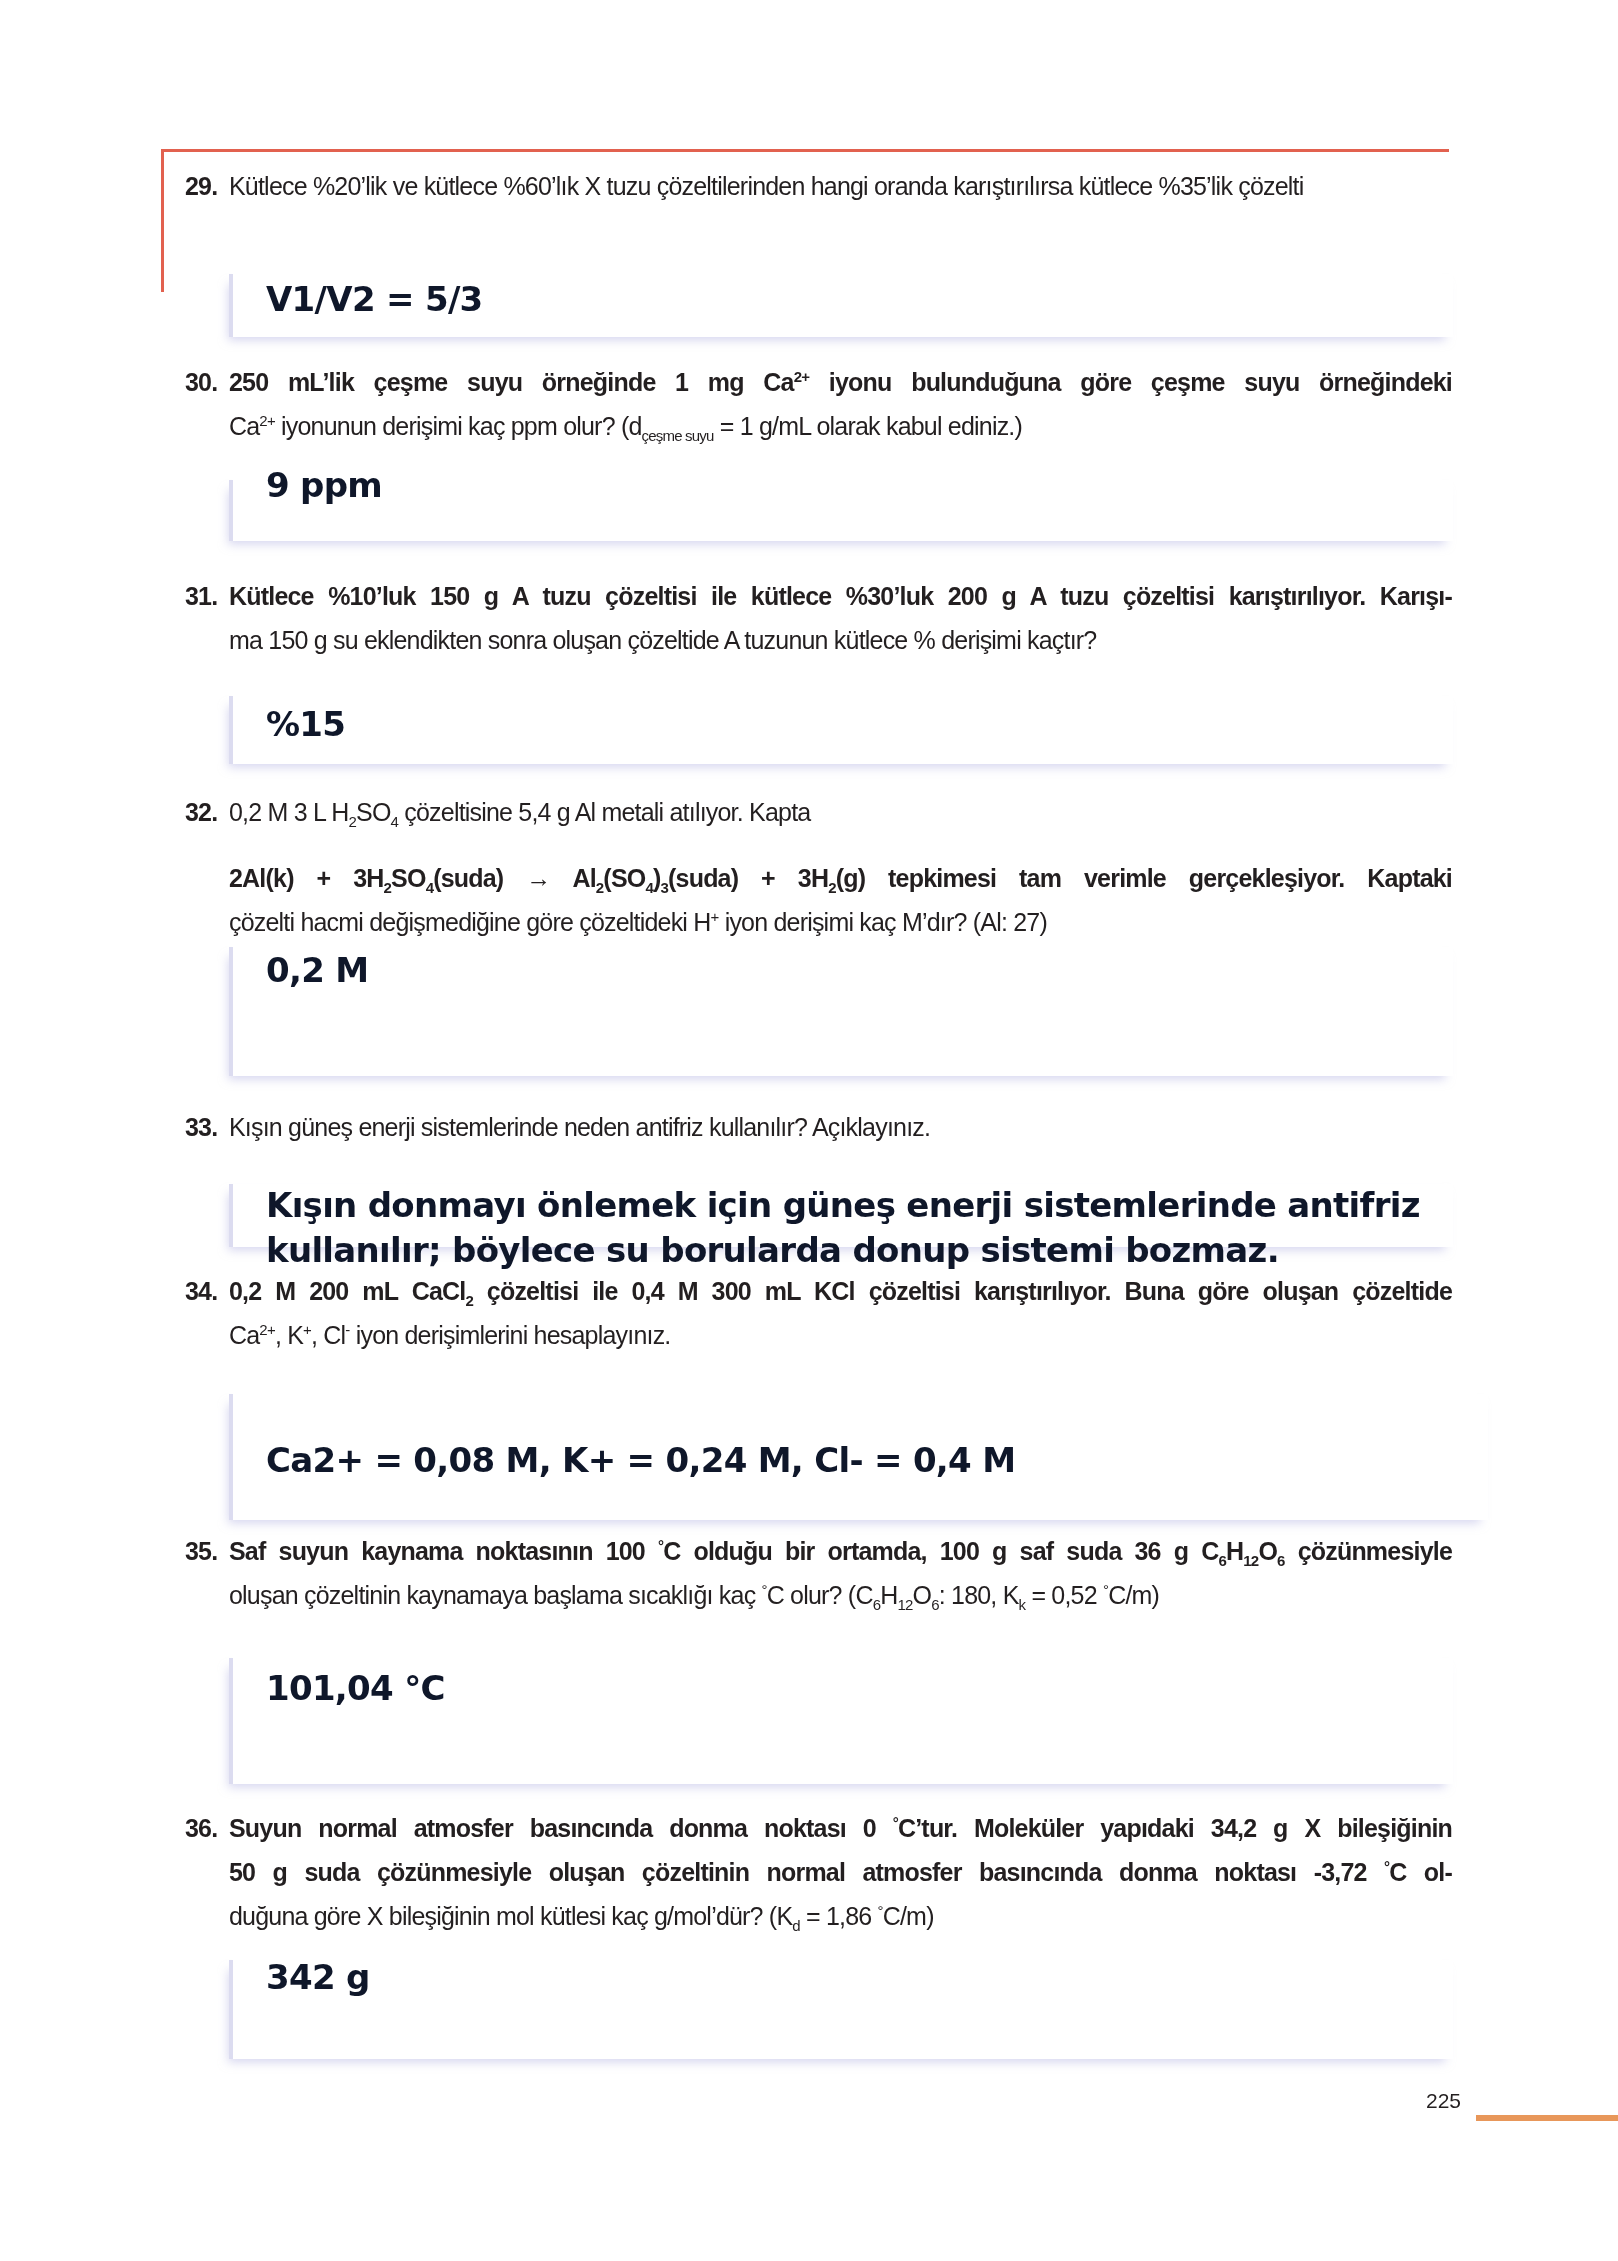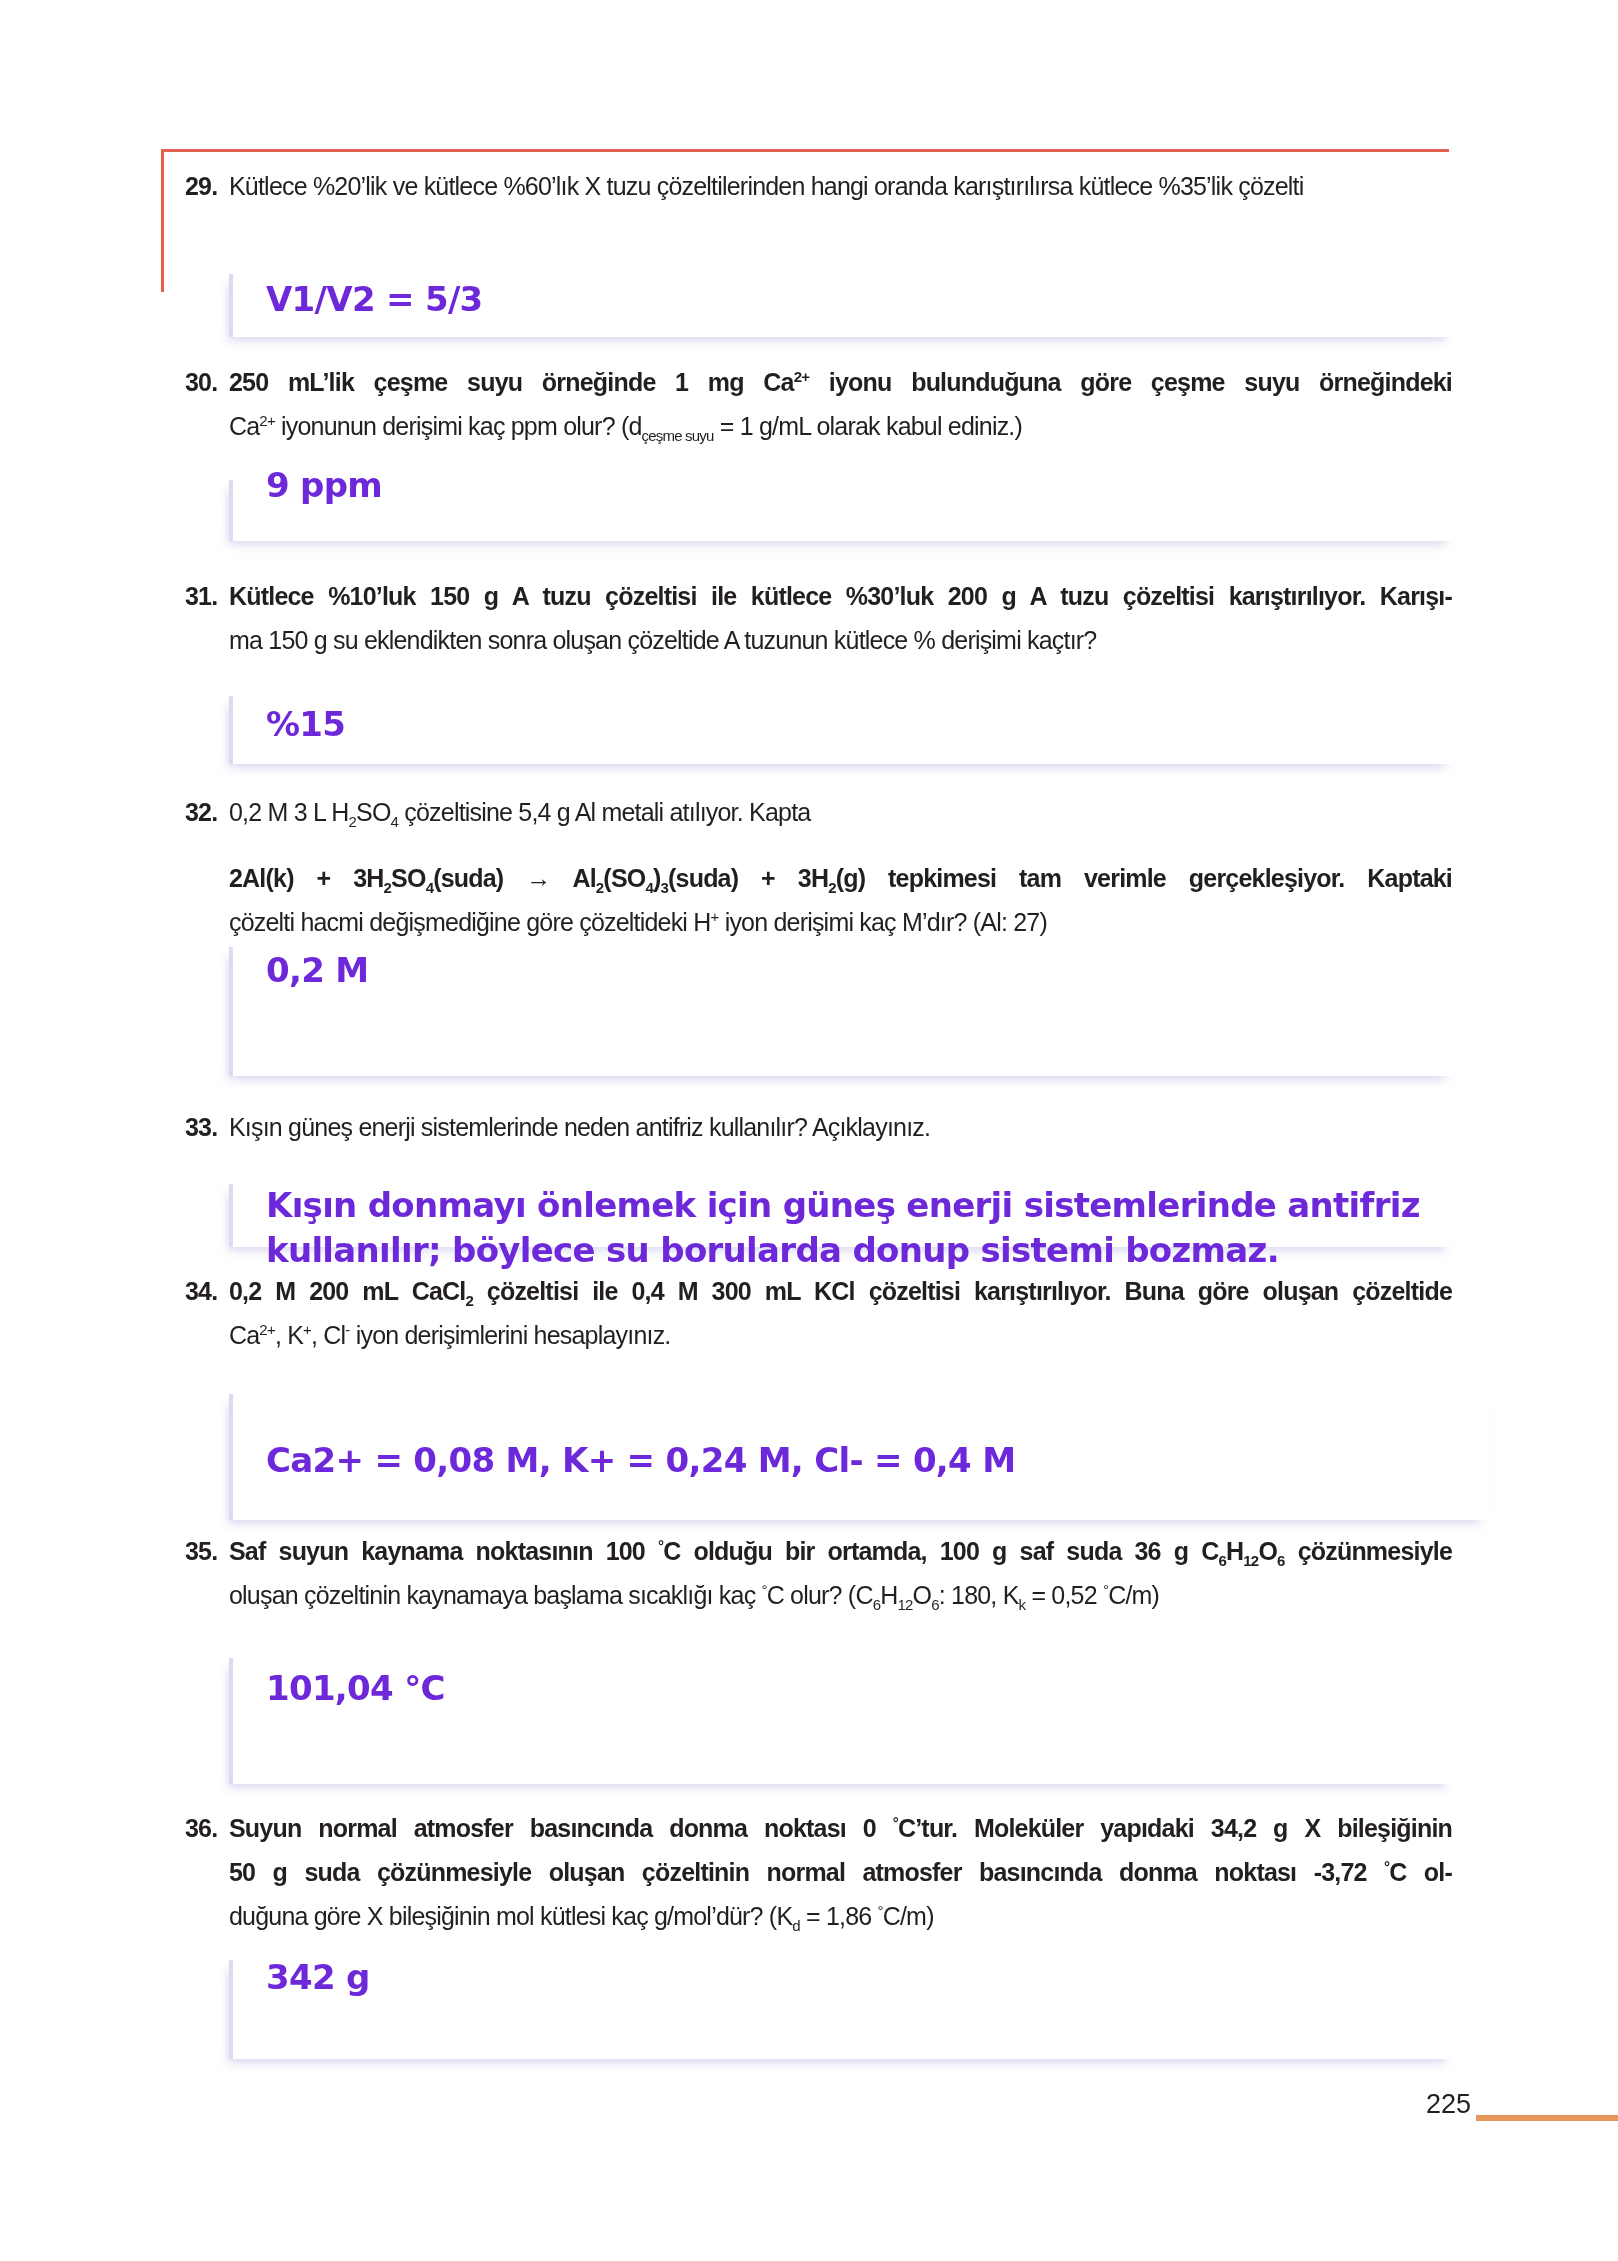--- a/index.html
+++ b/index.html
@@ -10,24 +10,24 @@
   .q { position: absolute; left: 185px; width: 1267px; font-size: 25px; line-height: 44px;
        letter-spacing: -0.8px; transform-origin: left top; }
   .q .num { position: absolute; left: 0; top: 0; font-weight: bold; }
   .q .body { margin-left: 44px; text-align: justify; }
   .q .line { display: block; white-space: nowrap; }
   .q .line.just { text-align: justify; text-align-last: justify; white-space: normal; font-weight: bold; }
   sub, sup { font-size: 15px; line-height: 0; }
   .ans { position: absolute; left: 229px; width: 1220px; background: #fff;
          border-left: 4.1px solid #dcdcf0;
          box-shadow: -4.1px 6.8px 9.5px -2.7px rgba(180,180,225,0.55); }
-  .ans .txt { position: absolute; left: 33px; color: #6d28d9; font-weight: bold;
+  .ans .txt { position: absolute; left: 33px; color: #0f172a; font-weight: bold;
               font-size: 34px; line-height: 49px; letter-spacing: -0.7px;
               font-family: "DejaVu Sans", sans-serif; white-space: nowrap; }
-  .page-num { position: absolute; left: 1426px; top: 2089px; font-size: 27px; color: #231f20; }
+  .page-num { position: absolute; left: 1426px; top: 2089px; font-size: 21px; color: #231f20; }
   .page-bar { position: absolute; left: 1476px; top: 2115px; width: 142px; height: 5.5px; background: #e8975a; }
 </style>
 </head>
 <body>
 
 <div class="frame-top"></div>
 <div class="frame-left"></div>
 
 <div class="q" style="top:164px;">
   <span class="num">29.</span>

